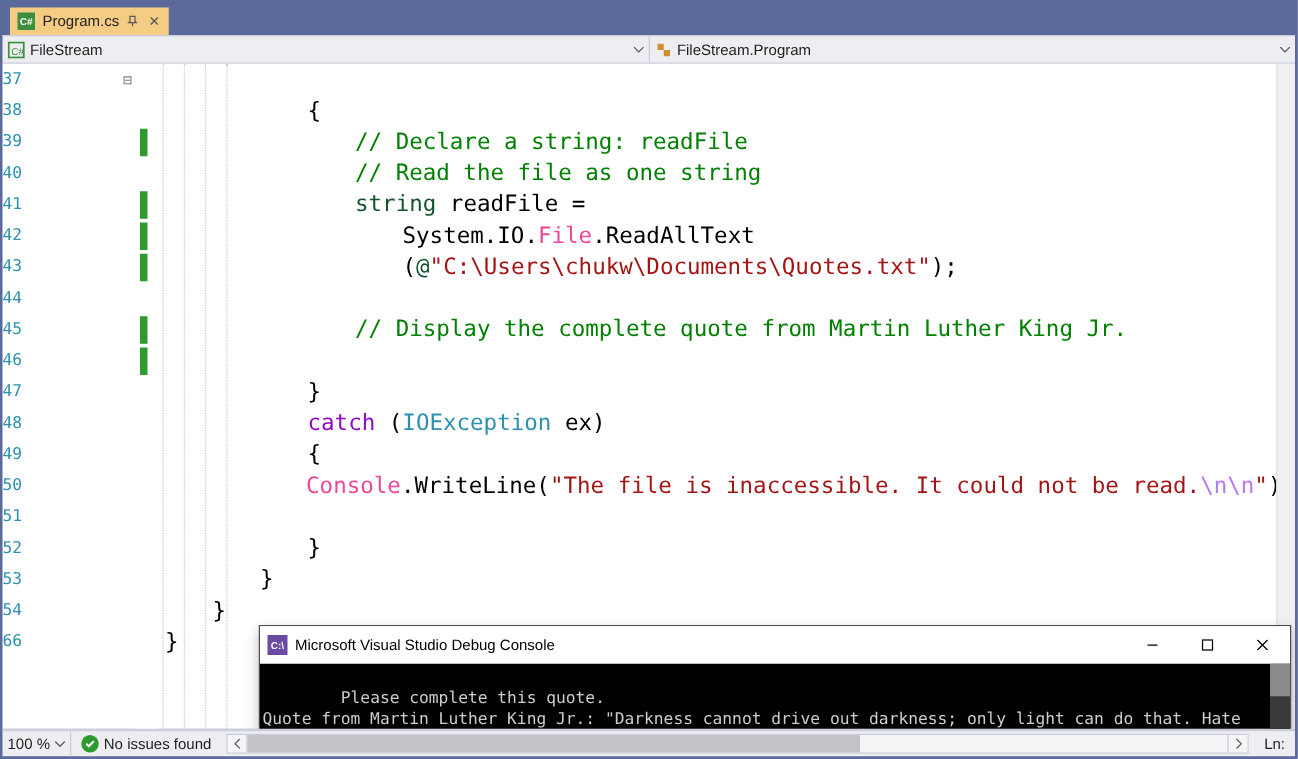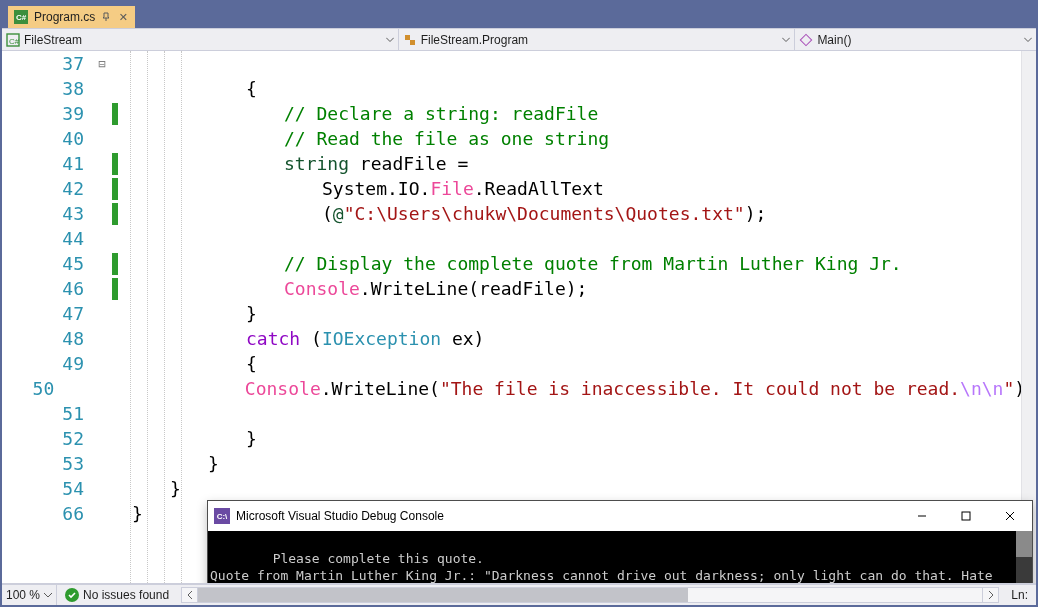--- a/index.html
+++ b/index.html
@@ -13,21 +13,21 @@
   .tab .close { width: 12px; height: 12px; display:flex; align-items:center; justify-content:center; font-size:11px; color:#5a5a5a; cursor:pointer;}
   .navrow { background: #eeeef2; height: 23px; display: flex; align-items: center; border-bottom: 1px solid #cccedb; border-top:1px solid #cccedb; }
   .navcell { flex: 1; display: flex; align-items: center; padding: 0 4px; font-size: 12px; color: #1e1e1e; border-right: 1px solid #cccedb; height: 100%; position: relative; }
   .navcell:last-child { border-right: none; }
   .navcell .icon-sq { width: 14px; height: 14px; margin-right: 4px; display:flex; align-items:center; justify-content:center; }
   .navcell .dd { position: absolute; right: 4px; top: 50%; transform: translateY(-50%); }
   .navcell .dd svg { display:block; }
   .editor { flex: 1; background: #fff; position: relative; overflow: hidden; }
   .code-pane { position: absolute; inset: 0; overflow: hidden; }
   .code-line { display: flex; align-items: center; height: 25px; font-family: Consolas, monospace; font-size: 18px; white-space: pre; }
-  .gutter { width: 90px; text-align: right; padding-right: 8px; color: #2b91af; font-size:18px; }
+  .gutter { width: 90px; padding-right: 8px; color: #2b91af; font-size:13px; }
   .fold { width: 20px; text-align: center; color: #808080; font-size: 12px; }
   .guides { position: absolute; top: 0; bottom: 0; border-left: 1px dotted #c8c8c8; }
   .codecol { padding-left: 4px; }
   .kw { color: #14532d; }
   .typ { color: #2b91af; }
   .str { color: #a31515; }
   .cmt { color: #008000; }
   .ctrl { color: #8f08c4; }
   .cls { color: #ec4899; }
   .esc { color: #b776fb; }
@@ -94,52 +94,39 @@
             <rect x="7" y="7" width="5" height="5" fill="#d18f2e"></rect>
           </svg>
         </span>
       <span>FileStream.Program</span>
       <span class="dd">
           <svg width="8" height="5">
             <path d="M0 0 L4 4 L8 0" fill="none" stroke="#5a5a5a"></path>
           </svg>
         </span>
     </div>
-    <div class="navcell" style="flex:0.6">
-      <span class="icon-sq">
-          <svg width="14" height="14">
-            <rect x="3" y="3" width="8" height="8" fill="none" stroke="#a94fb8" transform="rotate(45 7 7)"></rect>
-          </svg>
-        </span>
-      <span>Main()</span>
-      <span class="dd">
-          <svg width="8" height="5">
-            <path d="M0 0 L4 4 L8 0" fill="none" stroke="#5a5a5a"></path>
-          </svg>
-        </span>
-    </div>
   </div>
 
   <div class="editor">
     <div class="outline-col" style="left:106px;"></div>
     <div class="guides" style="left:128px;"></div>
     <div class="guides" style="left:145px;"></div>
     <div class="guides" style="left:162px;"></div>
     <div class="guides" style="left:179px;"></div>
     <div class="code-pane" id="code-pane">
         <div class="code-line"><div class="gutter">37</div><div class="fold">⊟</div><div style="width: 6px; height: 22px; margin-right: 4px;"></div></div>
         <div class="code-line"><div class="gutter">38</div><div class="fold"></div><div style="width: 6px; height: 22px; margin-right: 4px;"></div><div class="codecol" style="padding-left: 124px;"><span>{</span></div></div>
         <div class="code-line"><div class="gutter">39</div><div class="fold"></div><div style="width: 6px; height: 22px; margin-right: 4px; background: rgb(46, 155, 46);"></div><div class="codecol" style="padding-left: 162px;"><span class="cmt">// Declare a string: readFile</span></div></div>
         <div class="code-line"><div class="gutter">40</div><div class="fold"></div><div style="width: 6px; height: 22px; margin-right: 4px;"></div><div class="codecol" style="padding-left: 162px;"><span class="cmt">// Read the file as one string</span></div></div>
         <div class="code-line"><div class="gutter">41</div><div class="fold"></div><div style="width: 6px; height: 22px; margin-right: 4px; background: rgb(46, 155, 46);"></div><div class="codecol" style="padding-left: 162px;"><span class="kw">string</span><span> readFile =</span></div></div>
         <div class="code-line"><div class="gutter">42</div><div class="fold"></div><div style="width: 6px; height: 22px; margin-right: 4px; background: rgb(46, 155, 46);"></div><div class="codecol" style="padding-left: 200px;"><span>System.IO.</span><span class="cls">File</span><span>.ReadAllText</span></div></div>
         <div class="code-line"><div class="gutter">43</div><div class="fold"></div><div style="width: 6px; height: 22px; margin-right: 4px; background: rgb(46, 155, 46);"></div><div class="codecol" style="padding-left: 200px;"><span>(</span><span class="kw">@</span><span class="str">"C:\Users\chukw\Documents\Quotes.txt"</span><span>);</span></div></div>
         <div class="code-line"><div class="gutter">44</div><div class="fold"></div><div style="width: 6px; height: 22px; margin-right: 4px;"></div><div class="codecol" style="padding-left: 10px;"></div></div>
         <div class="code-line"><div class="gutter">45</div><div class="fold"></div><div style="width: 6px; height: 22px; margin-right: 4px; background: rgb(46, 155, 46);"></div><div class="codecol" style="padding-left: 162px;"><span class="cmt">// Display the complete quote from Martin Luther King Jr.</span></div></div>
-        <div class="code-line"><div class="gutter">46</div><div class="fold"></div><div style="width: 6px; height: 22px; margin-right: 4px; background: rgb(46, 155, 46);"></div><div class="codecol" style="padding-left: 162px;"><span class="cls">Console</span><span>.WriteLine(readFile);</span></div></div>
+        <div class="code-line"><div class="gutter">46</div><div class="fold"></div><div style="width: 6px; height: 22px; margin-right: 4px; background: rgb(46, 155, 46);"></div></div>
         <div class="code-line"><div class="gutter">47</div><div class="fold"></div><div style="width: 6px; height: 22px; margin-right: 4px;"></div><div class="codecol" style="padding-left: 124px;"><span>}</span></div></div>
         <div class="code-line"><div class="gutter">48</div><div class="fold"></div><div style="width: 6px; height: 22px; margin-right: 4px;"></div><div class="codecol" style="padding-left: 124px;"><span class="ctrl">catch</span><span> (</span><span class="typ">IOException</span><span> ex)</span></div></div>
         <div class="code-line"><div class="gutter">49</div><div class="fold"></div><div style="width: 6px; height: 22px; margin-right: 4px;"></div><div class="codecol" style="padding-left: 124px;"><span>{</span></div></div>
         <div class="code-line"><div class="gutter">50</div><div class="fold"></div><div style="width: 6px; height: 22px; margin-right: 4px;"></div><div class="codecol" style="padding-left: 162px;"><span class="cls">Console</span><span>.WriteLine(</span><span class="str">"The file is inaccessible. It could not be read.</span><span class="esc">\n\n</span><span class="str">"</span><span>);</span></div></div>
         <div class="code-line"><div class="gutter">51</div><div class="fold"></div><div style="width: 6px; height: 22px; margin-right: 4px;"></div></div>
         <div class="code-line"><div class="gutter">52</div><div class="fold"></div><div style="width: 6px; height: 22px; margin-right: 4px;"></div><div class="codecol" style="padding-left: 124px;"><span>}</span></div></div>
         <div class="code-line"><div class="gutter">53</div><div class="fold"></div><div style="width: 6px; height: 22px; margin-right: 4px;"></div><div class="codecol" style="padding-left: 86px;"><span>}</span></div></div>
         <div class="code-line"><div class="gutter">54</div><div class="fold"></div><div style="width: 6px; height: 22px; margin-right: 4px;"></div><div class="codecol" style="padding-left: 48px;"><span>}</span></div></div>
         <div class="code-line"><div class="gutter">66</div><div class="fold"></div><div style="width: 6px; height: 22px; margin-right: 4px;"></div><div class="codecol" style="padding-left: 10px;"><span>}</span></div></div>
       </div>

